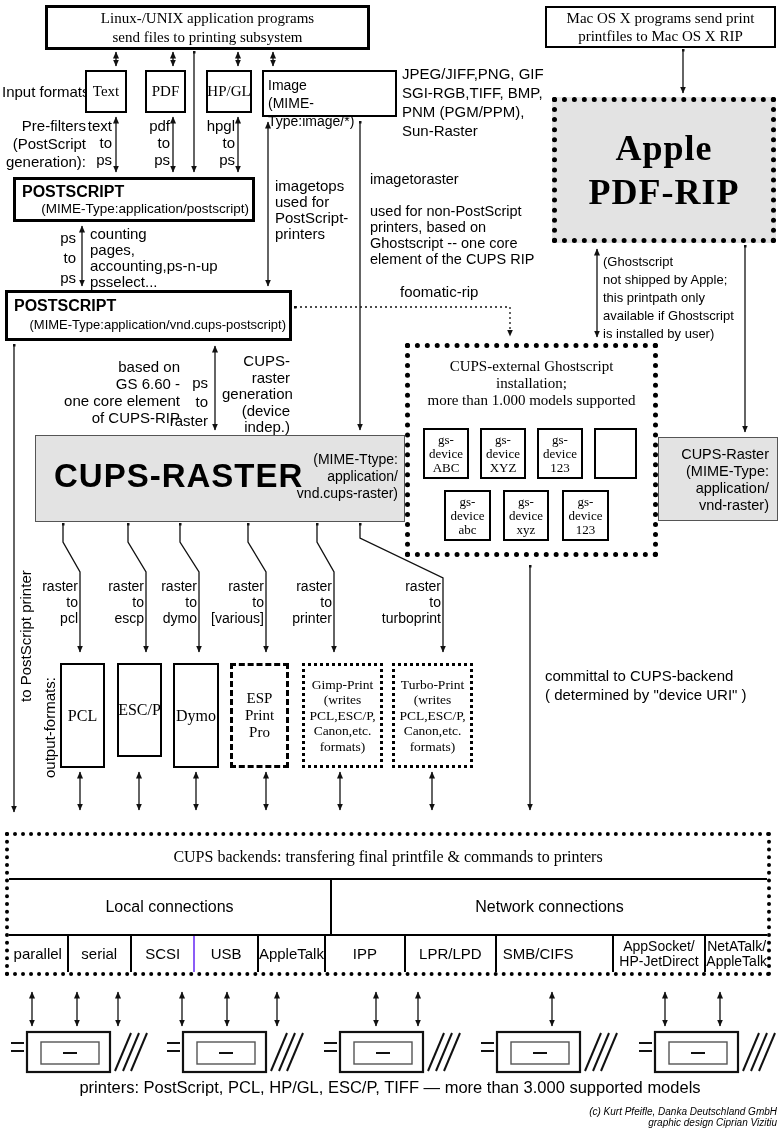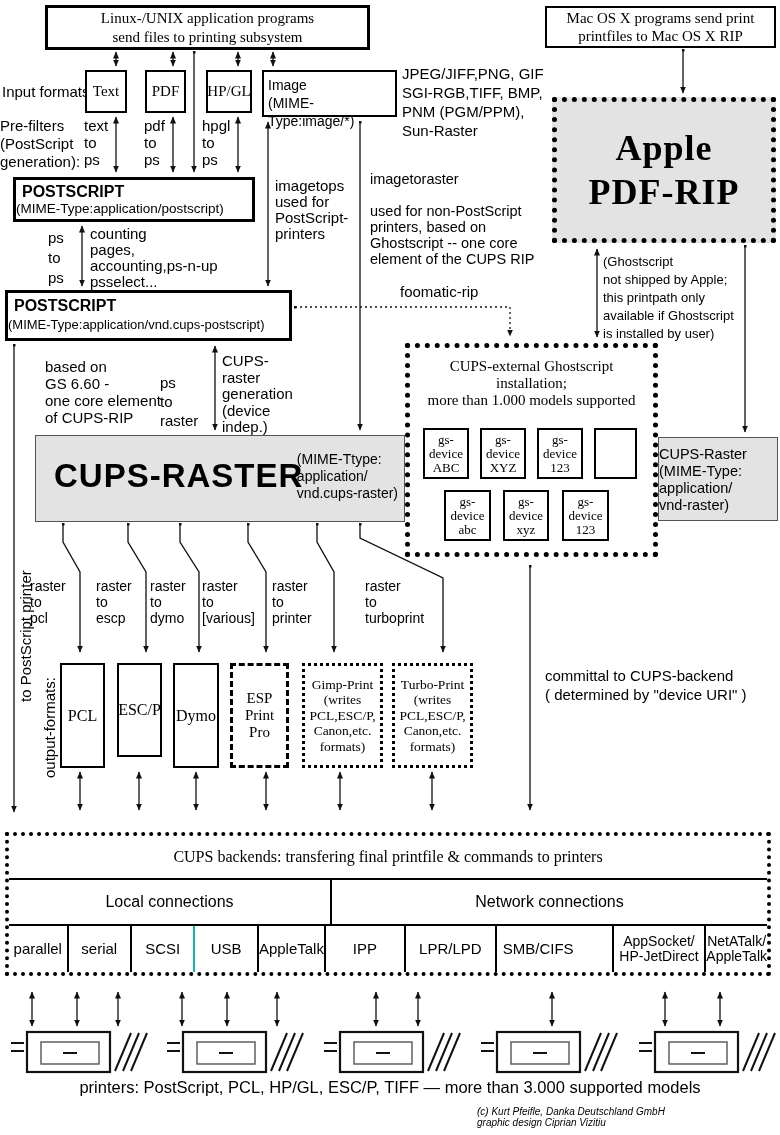--- a/index.html
+++ b/index.html
@@ -3,21 +3,21 @@
 <meta charset="utf-8">
 <style>
   html,body{margin:0;padding:0;background:#fff;}
   #stage{position:relative;width:780px;height:1135px;background:#fff;overflow:hidden;
          font-family:"Liberation Sans",sans-serif;color:#000;}
   #stage *{box-sizing:border-box;}
   .abs{position:absolute;}
   .lbl{position:absolute;white-space:pre-line;line-height:16px;font-size:14px;}
   .box{position:absolute;background:#fff;border:2px solid #000;}
   .cen{display:flex;align-items:center;justify-content:center;text-align:center;font-family:Liberation Serif, serif;}
-  .r{}
+  .r{text-align:right;}
   .gray{background:#e3e3e3;}
   .dot5{border:5px dotted #000;}
   .vert{writing-mode:vertical-rl;transform:rotate(180deg);}
   svg.lines{position:absolute;left:0;top:0;pointer-events:none;}
   .bk-cell{display:flex;align-items:center;justify-content:center;text-align:center;
            white-space:pre-line;font-size:15px;line-height:16px;}
 </style>
 </head>
 <body>
 
@@ -298,29 +298,29 @@
 (writes
 PCL,ESC/P,
 Canon,etc.
 formats)</div>
 
   <div class="lbl" style="left:545px;top:666px;width:230px;font-size:15px;line-height:19px;">committal to CUPS-backend
 ( determined by "device URI" )</div>
 
   <div class="abs" style="left:5px;top:832px;width:766px;height:144px;border:4px dotted #000;background:#fff;display:flex;flex-direction:column;">
     <div class="cen" style="height:42px;font-size:16px;">CUPS backends: transfering final printfile &amp; commands to printers</div>
-    <div style="display:flex;height:46px;border-top:2px solid #000;">
+    <div style="display:flex;height:56px;border-top:2px solid #000;">
       <div class="bk-cell" style="width:321px;font-size:16px;">Local connections</div>
       <div class="bk-cell" style="flex:1;border-left:2px solid #000;font-size:16px;">Network connections</div>
     </div>
     <div style="display:flex;flex:1;border-top:2px solid #000;">
       <div class="bk-cell" style="width:59px;">parallel</div>
       <div class="bk-cell" style="width:65px;border-left:2px solid #000;">serial</div>
       <div class="bk-cell" style="width:65px;border-left:2px solid #000;">SCSI</div>
-      <div class="bk-cell" style="width:65px;border-left:2px solid #14b8a6;">USB</div>
+      <div class="bk-cell" style="width:65px;border-left:2px solid #8b5cf6;">USB</div>
       <div class="bk-cell" style="width:67px;border-left:2px solid #000;">AppleTalk</div>
       <div class="bk-cell" style="width:82px;border-left:2px solid #000;">IPP</div>
       <div class="bk-cell" style="width:93px;border-left:2px solid #000;">LPR/LPD</div>
       <div class="bk-cell" style="width:87px;border-left:2px solid #000;">SMB/CIFS</div>
       <div class="bk-cell" style="width:95px;border-left:2px solid #000;font-size:14px;line-height:15px;margin-left:32px;">AppSocket/
 HP-JetDirect</div>
       <div class="bk-cell" style="flex:1;border-left:2px solid #000;font-size:14px;line-height:15px;">NetATalk/
 AppleTalk</div>
     </div>
   </div>

